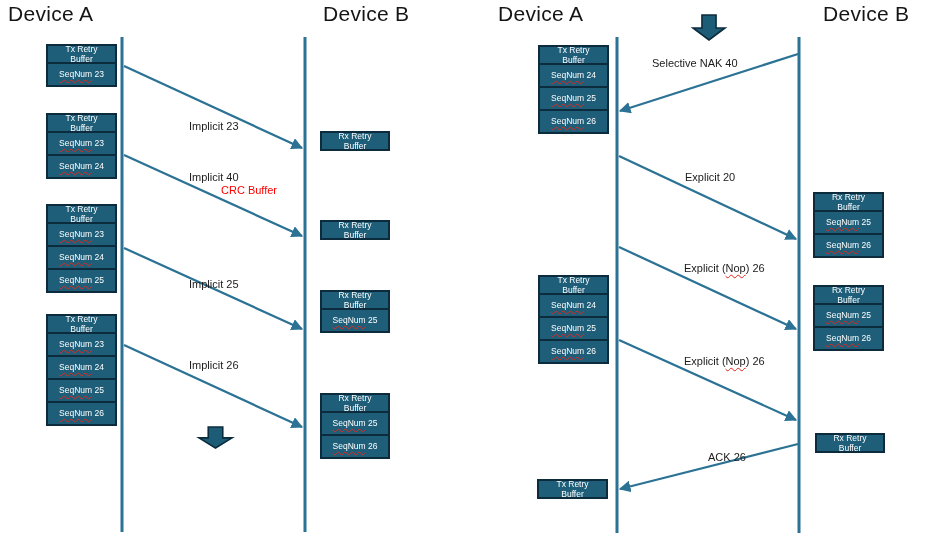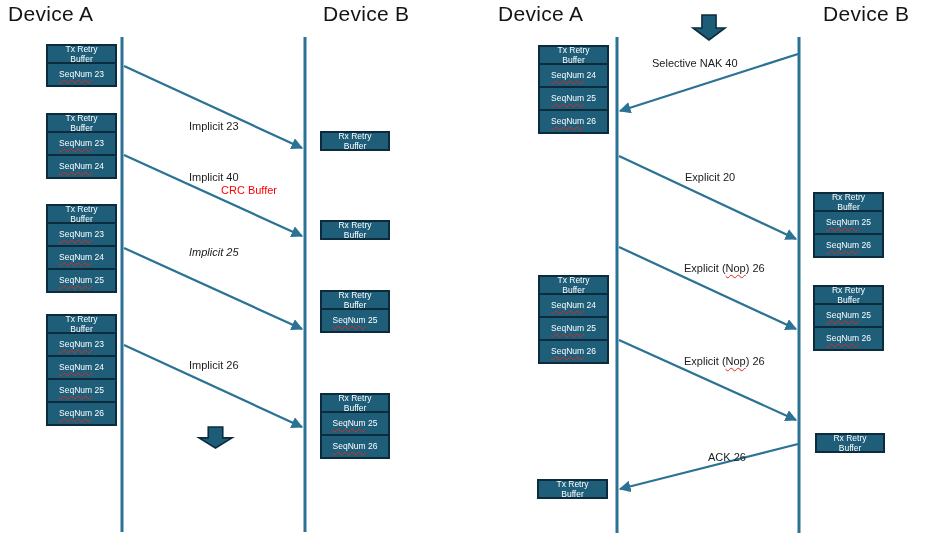--- a/index.html
+++ b/index.html
@@ -122,21 +122,21 @@
         <div class="cell header" style="background: rgb(30, 94, 121); color: rgb(255, 255, 255);">
           <div>Rx Retry</div>
           <div>Buffer</div>
         </div>
         <div class="cell row" style="background: rgb(30, 94, 121); color: rgb(255, 255, 255);"><span class="sq" style="text-decoration-color: rgb(224, 38, 26);">SeqNum</span> 25</div>
         <div class="cell row" style="background: rgb(30, 94, 121); color: rgb(255, 255, 255);"><span class="sq" style="text-decoration-color: rgb(224, 38, 26);">SeqNum</span> 26</div>
       </div>
       <div class="label" style="left: 189px; top: 80px; color: rgb(27, 27, 27); margin-top: 40px;"><span>Implicit 23</span></div>
       <div class="label" style="left: 189px; top: 171px; color: rgb(27, 27, 27);"><span>Implicit 40</span></div>
       <div class="label" style="left: 221px; top: 184px; color: rgb(255, 0, 0);"><span>CRC Buffer</span></div>
-      <div class="label" style="left: 189px; top: 246px; color: rgb(27, 27, 27); font-style: italic;"><span>Implicit 25</span></div>
+      <div class="label" style="left: 189px; top: 278px; color: rgb(27, 27, 27);"><span>Implicit 25</span></div>
       <div class="label" style="left: 189px; top: 359px; color: rgb(27, 27, 27);"><span>Implicit 26</span></div>
       <div class="title" style="left: 498px; top: 2px; color: rgb(21, 21, 21);">Device A</div>
       <div class="title" style="left: 823px; top: 2px; color: rgb(21, 21, 21);">Device B</div>
       <div class="buffer-box" style="left: 538px; top: 45px; width: 71px; background: rgb(12, 44, 61);">
         <div class="cell header" style="background: rgb(30, 94, 121); color: rgb(255, 255, 255);">
           <div>Tx Retry</div>
           <div>Buffer</div>
         </div>
         <div class="cell row" style="background: rgb(30, 94, 121); color: rgb(255, 255, 255);"><span class="sq" style="text-decoration-color: rgb(224, 38, 26);">SeqNum</span> 24</div>
         <div class="cell row" style="background: rgb(30, 94, 121); color: rgb(255, 255, 255);"><span class="sq" style="text-decoration-color: rgb(224, 38, 26);">SeqNum</span> 25</div>

